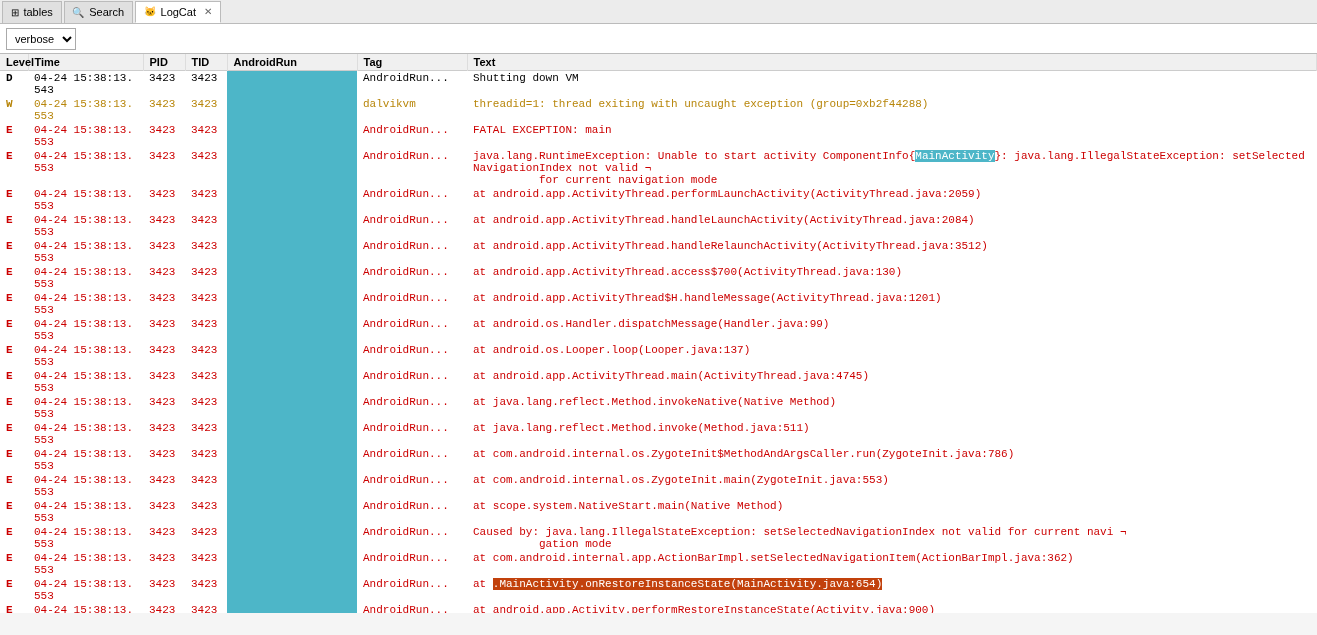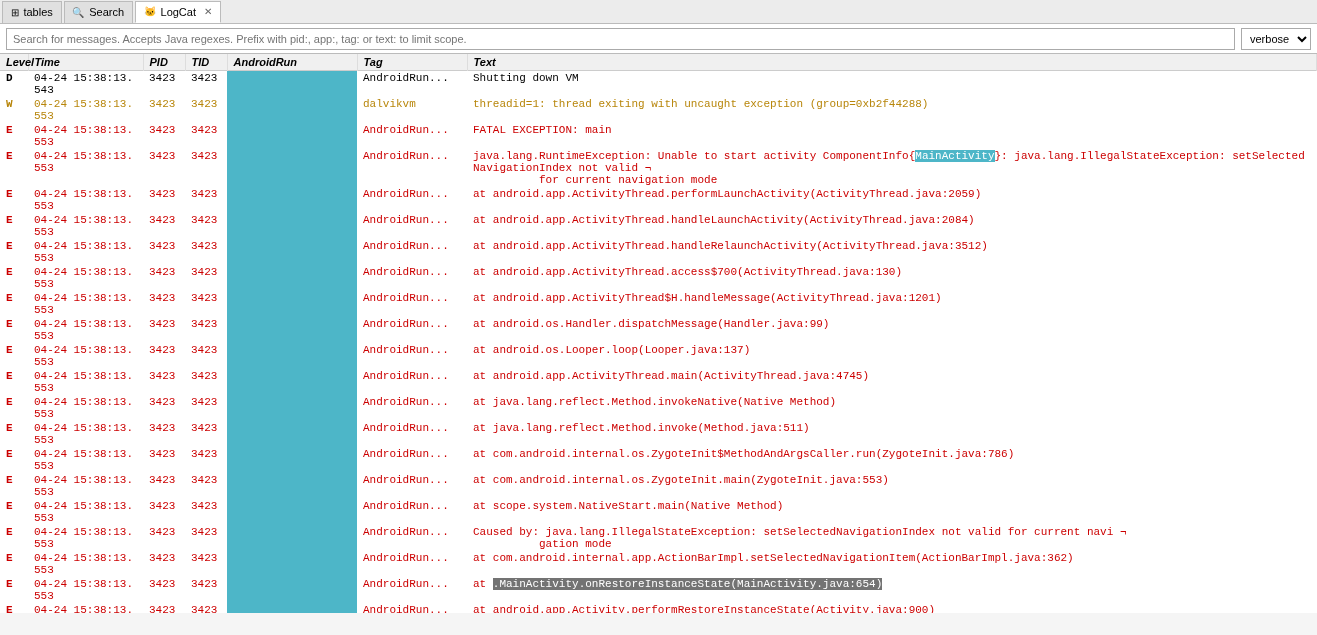--- a/index.html
+++ b/index.html
@@ -79,21 +79,20 @@
       background: #fff;
     }
     .log-table {
       width: 100%;
       border-collapse: collapse;
       table-layout: fixed;
     }
     .log-table thead tr {
       background: #f0f0f0;
       border-bottom: 1px solid #ccc;
-      font-style: italic;
     }
     .log-table thead th {
       text-align: left;
       padding: 2px 6px;
       font-family: Arial, sans-serif;
       font-size: 11px;
       font-weight: bold;
       border-right: 1px solid #ddd;
       white-space: nowrap;
     }
@@ -135,21 +134,20 @@
     <span>Search</span>
   </div>
   <div class="tab active">
     <span class="tab-icon">🐱</span>
     <span>LogCat</span>
     <span class="tab-close">✕</span>
   </div>
 </div>
 
 <div class="search-bar">
-  <input class="search-input" type="text" value="" placeholder="Search for messages. Accepts Java regexes. Prefix with pid:, app:, tag: or text: to limit scope." style="">
   <select class="verbose-select">
     <option>verbose</option>
     <option>debug</option>
     <option>info</option>
     <option>warn</option>
     <option>error</option>
     <option>assert</option>
   </select>
 </div>
 
@@ -340,21 +338,21 @@
           <td style="color: rgb(204, 0, 0);">AndroidRun...</td>
           <td style="color: rgb(204, 0, 0);">at com.android.internal.app.ActionBarImpl.setSelectedNavigationItem(ActionBarImpl.java:362)</td>
         </tr>
         <tr>
           <td style="color: rgb(204, 0, 0); font-weight: bold;">E</td>
           <td style="color: rgb(204, 0, 0);">04-24 15:38:13.553</td>
           <td style="color: rgb(204, 0, 0);">3423</td>
           <td style="color: rgb(204, 0, 0);">3423</td>
           <td style="background-color: rgb(77, 182, 200); color: rgb(255, 255, 255);"></td>
           <td style="color: rgb(204, 0, 0);">AndroidRun...</td>
-          <td style="color: rgb(204, 0, 0);">at <span style="background-color: #737373; color: rgb(255, 255, 255);">.MainActivity.onRestoreInstanceState(MainActivity.java:654)</span></td>
+          <td style="color: rgb(204, 0, 0);">at <span style="background-color: #c2410c; color: rgb(255, 255, 255);">.MainActivity.onRestoreInstanceState(MainActivity.java:654)</span></td>
         </tr>
         <tr>
           <td style="color: rgb(204, 0, 0); font-weight: bold;">E</td>
           <td style="color: rgb(204, 0, 0);">04-24 15:38:13.553</td>
           <td style="color: rgb(204, 0, 0);">3423</td>
           <td style="color: rgb(204, 0, 0);">3423</td>
           <td style="background-color: rgb(77, 182, 200); color: rgb(255, 255, 255);"></td>
           <td style="color: rgb(204, 0, 0);">AndroidRun...</td>
           <td style="color: rgb(204, 0, 0);">at android.app.Activity.performRestoreInstanceState(Activity.java:900)</td>
         </tr>

